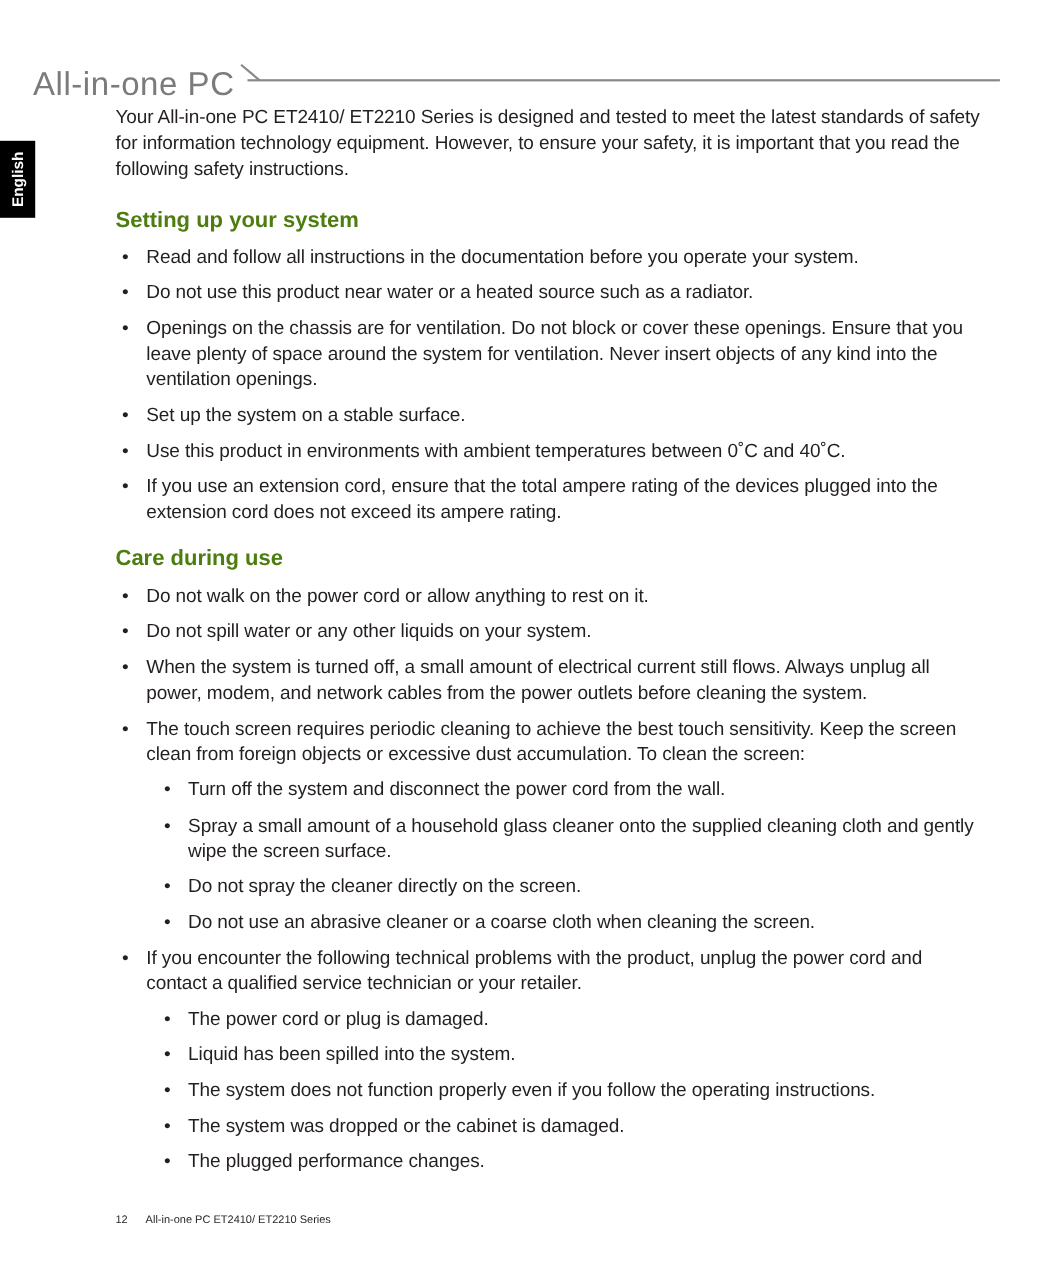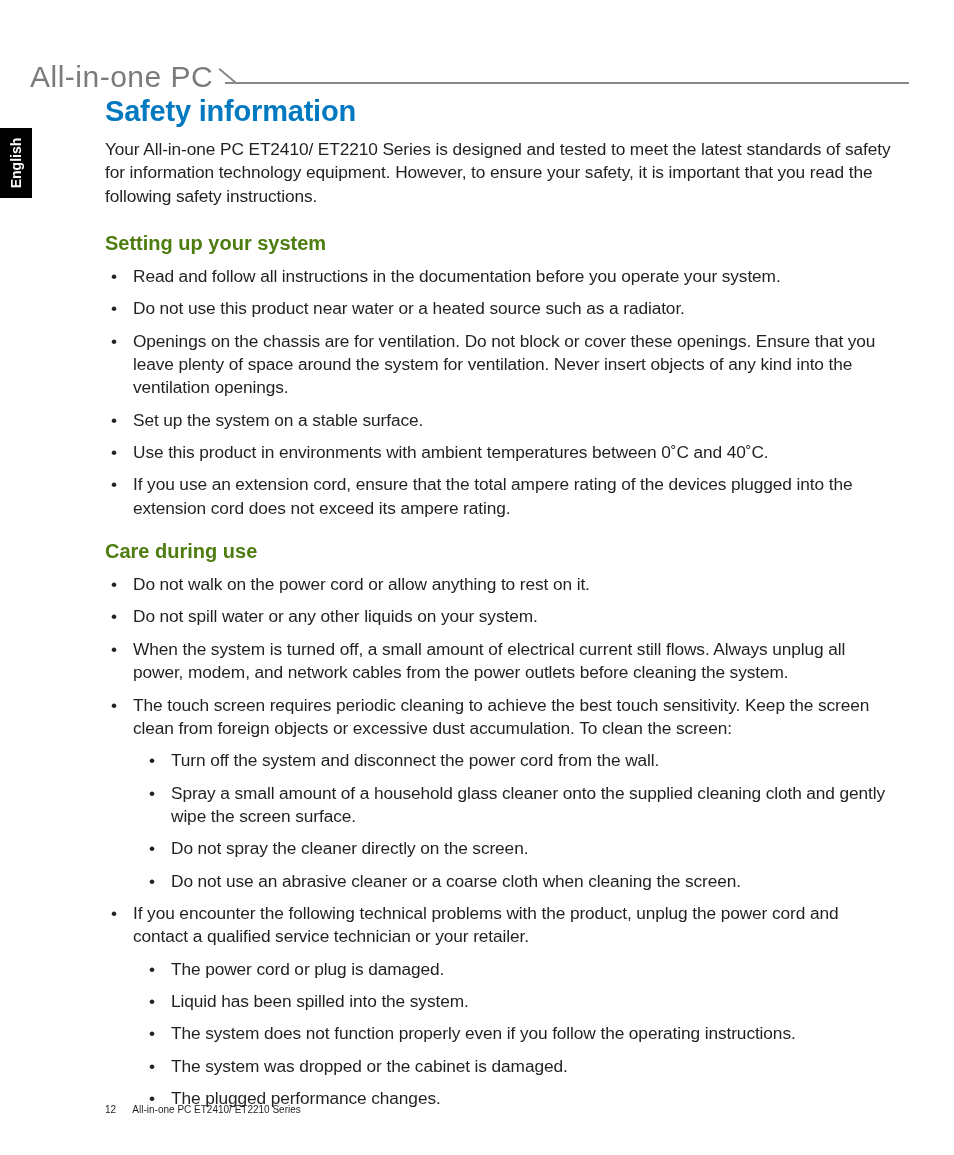--- a/index.html
+++ b/index.html
@@ -28,21 +28,21 @@
     font-weight: bold;
     font-size: 14px;
     white-space: nowrap;
   }
   .header-line {
     position: absolute;
     top: 60px;
     left: 30px;
     right: 45px;
     display: flex;
-    align-items: flex-end;
+    align-items: flex-start;
   }
   .header-title {
     font-size: 30px;
     font-weight: 400;
     color: #7b7b7b;
     letter-spacing: 0.5px;
     font-family: "Segoe UI", sans-serif;
     padding-right: 12px;
     white-space: nowrap;
   }
@@ -126,21 +126,20 @@
 
 <div class="header-line">
   <div class="header-title">All-in-one PC</div>
   <div class="header-rule-wrap">
     <div class="header-diag"></div>
     <div class="header-rule"></div>
   </div>
 </div>
 
 <div class="content">
-  <h1>Safety information</h1>
   <p class="intro">Your All-in-one PC ET2410/ ET2210 Series is designed and tested to meet the latest standards of safety for information technology equipment. However, to ensure your safety, it is important that you read the following safety instructions.</p>
   <div id="sections">
       <h2>Setting up your system</h2>
       <ul>
         <li>Read and follow all instructions in the documentation before you operate your system.</li>
         <li>Do not use this product near water or a heated source such as a radiator.</li>
         <li>Openings on the chassis are for ventilation. Do not block or cover these openings. Ensure that you leave plenty of space around the system for ventilation. Never insert objects of any kind into the ventilation openings.</li>
         <li>Set up the system on a stable surface.</li>
         <li>Use this product in environments with ambient temperatures between 0˚C and 40˚C.</li>
         <li>If you use an extension cord, ensure that the total ampere rating of the devices plugged into the extension cord does not exceed its ampere rating.</li>

